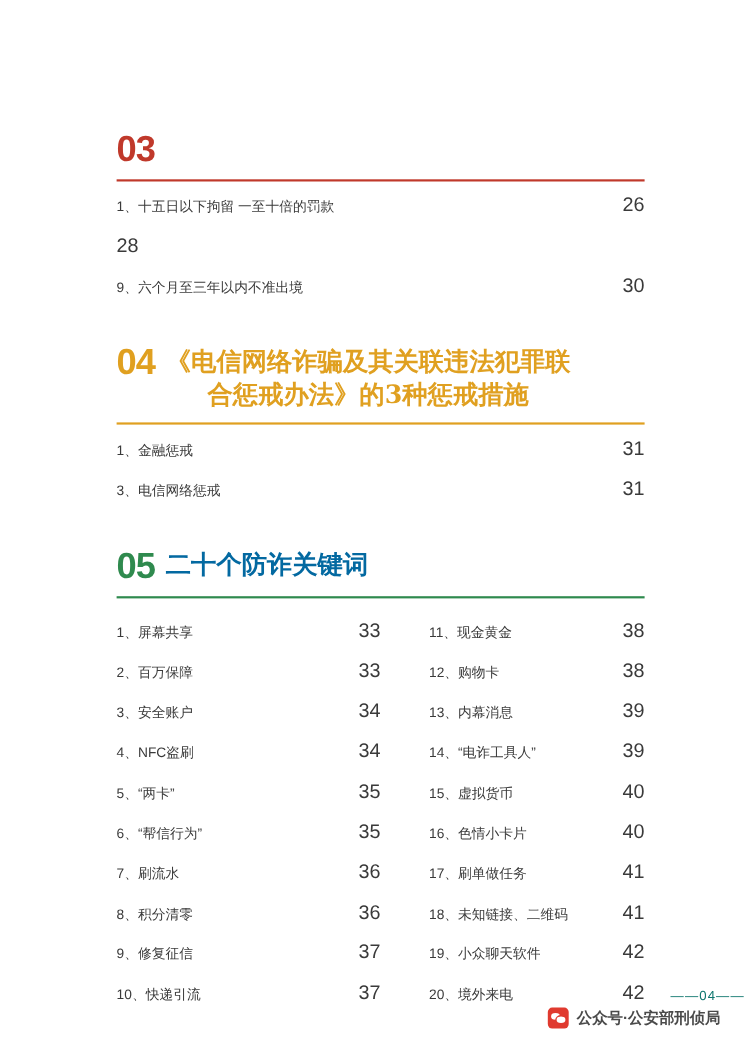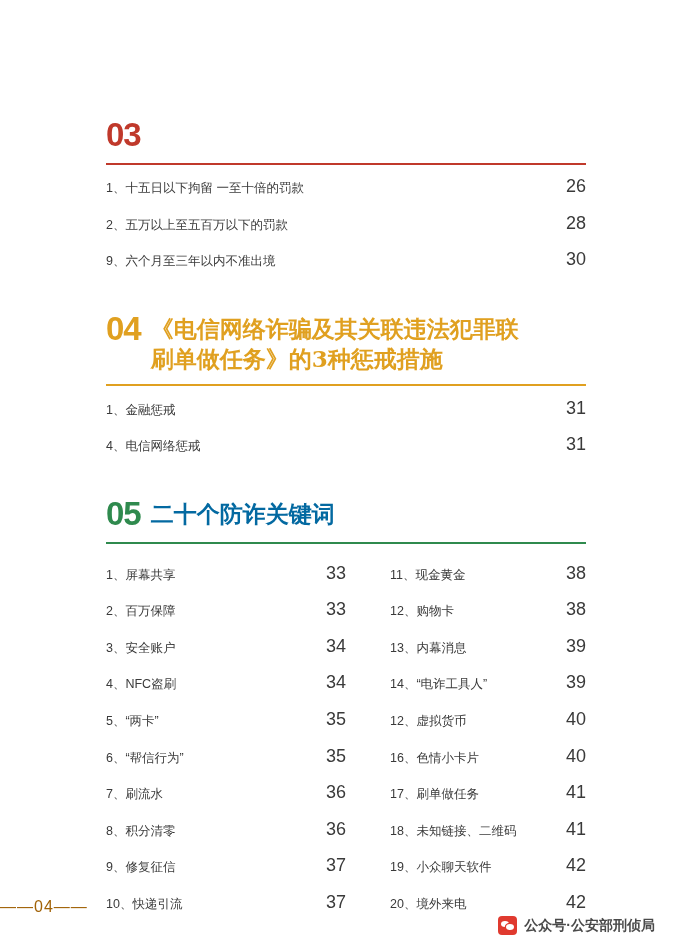--- a/index.html
+++ b/index.html
@@ -19,20 +19,21 @@
     left: 0; top: 0;
     width: 677px;
     height: 951px;
     background: #ffffff;
   }
   .content {
     position: absolute;
     left: 106px;
     top: 118px;
     width: 480px;
+    text-align: center;
   }
 
   
   .section {
     margin-bottom: 0;
   }
   .sec-head {
     display: flex;
     align-items: flex-start;
     margin-bottom: 10px;
@@ -91,23 +92,23 @@
   
   .sec-block-03 { margin-bottom: 34px; }
   .sec-block-04 { margin-bottom: 34px; }
 
   
   .folio {
     position: absolute;
     left: 0;
     right: 0;
     top: 898px;
-    text-align: left;
-    font-size: 16px;
-    color: #a16207;
+    text-align: right;
+    font-size: 12px;
+    color: #0f766e;
     letter-spacing: 1px;
   }
   .wm {
     position: absolute;
     right: 22px;
     bottom: 16px;
     display: flex;
     align-items: center;
     font-size: 14px;
     color: #4a4a4a;
@@ -150,46 +151,45 @@
       <div class="sec-head">
         <div class="sec-num" id="num03" style="color: rgb(192, 57, 43);">03</div>
       </div>
       <div class="rule" id="rule03" style="background: rgb(192, 57, 43);"></div>
       <div class="entries">
         <div class="entry">
           <span class="etext">1、十五日以下拘留 一至十倍的罚款</span>
           <span class="epage">26</span>
         </div>
         <div class="entry">
-          <span class="etext">2、五万以上至五百万以下的罚款</span>
           <span class="epage">28</span>
         </div>
         <div class="entry">
           <span class="etext">9、六个月至三年以内不准出境</span>
           <span class="epage">30</span>
         </div>
       </div>
     </div>
 
     <div class="section sec-block-04">
       <div class="sec-head">
         <div class="sec-num" id="num04" style="color: rgb(224, 160, 32);">04</div>
         <div class="sec-title" id="title04" style="color: rgb(224, 160, 32);">
           <span>《电信网络诈骗及其关联违法犯罪联</span>
-          <span class="l2">刷单做任务》的3种惩戒措施</span>
+          <span class="l2">合惩戒办法》的3种惩戒措施</span>
         </div>
       </div>
       <div class="rule" id="rule04" style="background: rgb(224, 160, 32);"></div>
       <div class="entries">
         <div class="entry">
           <span class="etext">1、金融惩戒</span>
           <span class="epage">31</span>
         </div>
         <div class="entry">
-          <span class="etext">4、电信网络惩戒</span>
+          <span class="etext">3、电信网络惩戒</span>
           <span class="epage">31</span>
         </div>
       </div>
     </div>
 
     <div class="section">
       <div class="sec-head">
         <div class="sec-num" id="num05" style="color: rgb(47, 138, 78);">05</div>
         <div class="sec-title" id="title05" style="color: #0369a1;">
           <span>二十个防诈关键词</span>
@@ -250,21 +250,21 @@
           </div>
           <div class="entry">
             <span class="etext">13、内幕消息</span>
             <span class="epage">39</span>
           </div>
           <div class="entry">
             <span class="etext">14、“电诈工具人”</span>
             <span class="epage">39</span>
           </div>
           <div class="entry">
-            <span class="etext">12、虚拟货币</span>
+            <span class="etext">15、虚拟货币</span>
             <span class="epage">40</span>
           </div>
           <div class="entry">
             <span class="etext">16、色情小卡片</span>
             <span class="epage">40</span>
           </div>
           <div class="entry">
             <span class="etext">17、刷单做任务</span>
             <span class="epage">41</span>
           </div>

